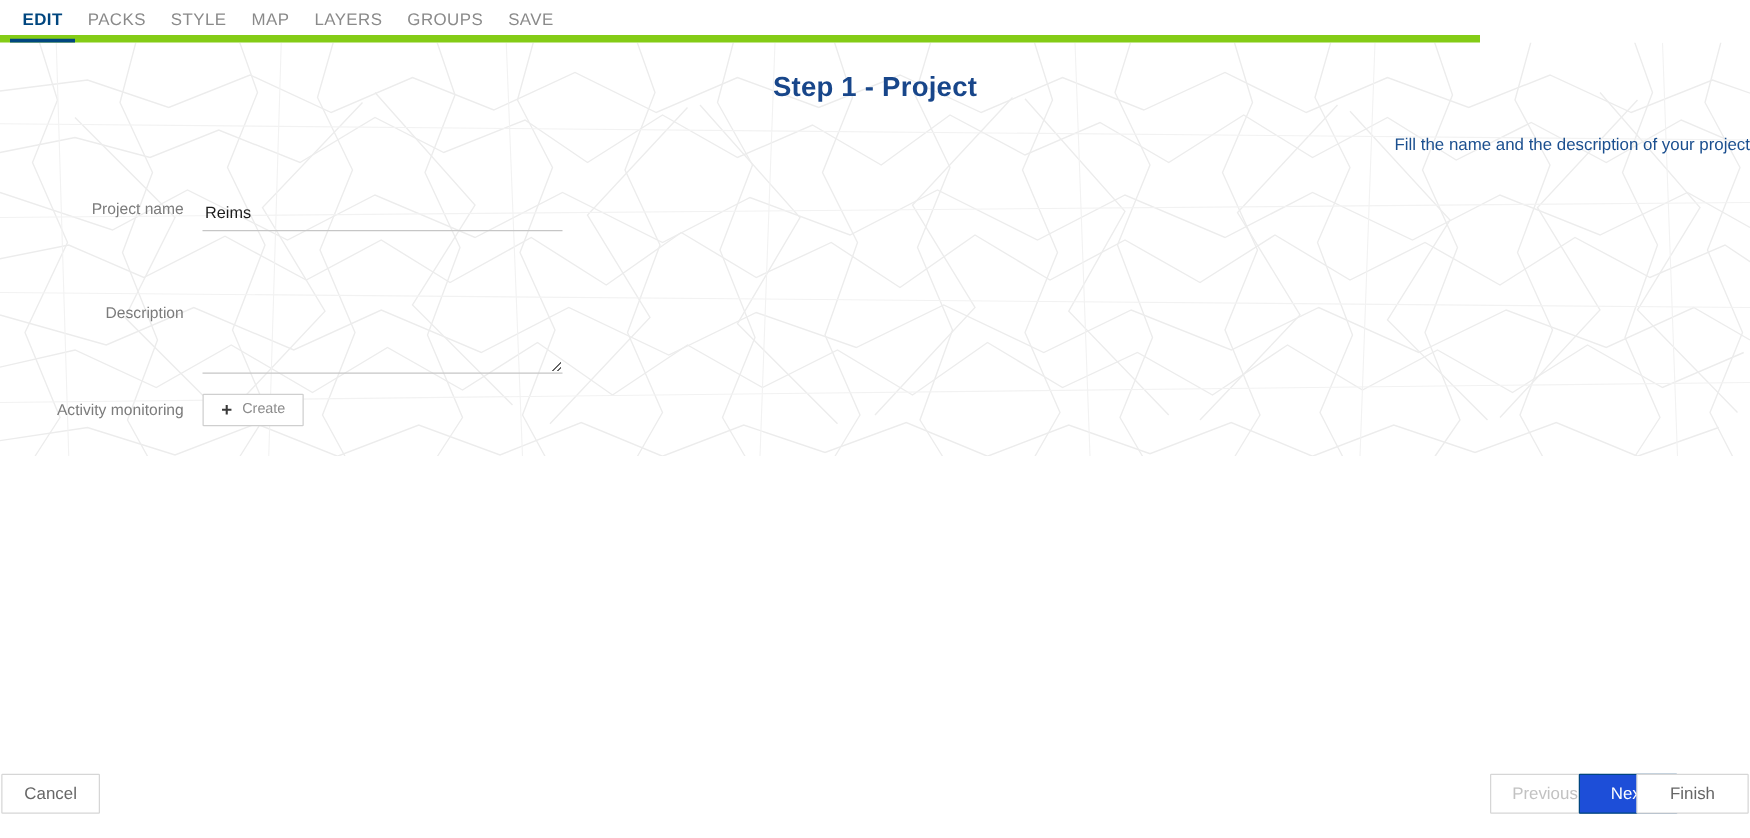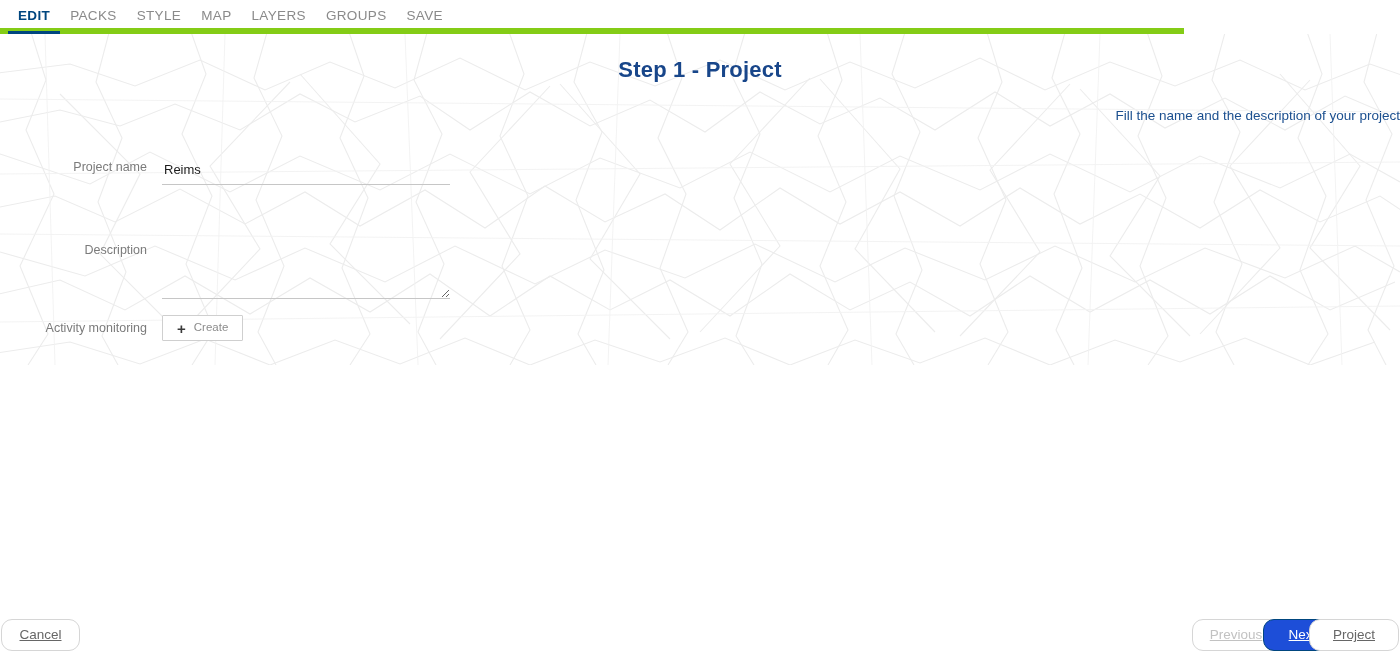--- a/index.html
+++ b/index.html
@@ -191,24 +191,23 @@
     position: absolute;
     top: 11px;
     height: 32px;
     min-width: 79px;
     border: 1px solid #d6d6d6;
     background: #ffffff;
     color: #666666;
     font-family: inherit;
     font-size: 13.5px;
     cursor: pointer;
-    border-radius: 11px;
+    border-radius: 1px;
     padding: 0 14px;
     line-height: 30px;
-    text-decoration: underline;
   }
   .btn-cancel { left: 1px; width: 79px; }
   .btn-previous {
     left: 1192px; width: 88px;
     color: #c2c2c2;
     cursor: default;
   }
   .btn-next {
     left: 1263px; width: 70px;
     background: #1d4ed8;
@@ -325,16 +324,16 @@
         </div>
       </div>
 
     </div>
   </div>
 
   <div class="footer">
     <button class="btn btn-cancel">Cancel</button>
     <button class="btn btn-previous" disabled="">Previous</button>
     <button class="btn btn-next">Next</button>
-    <button class="btn btn-finish">Project</button>
+    <button class="btn btn-finish">Finish</button>
   </div>
 
 </div>
 
 </body></html>

